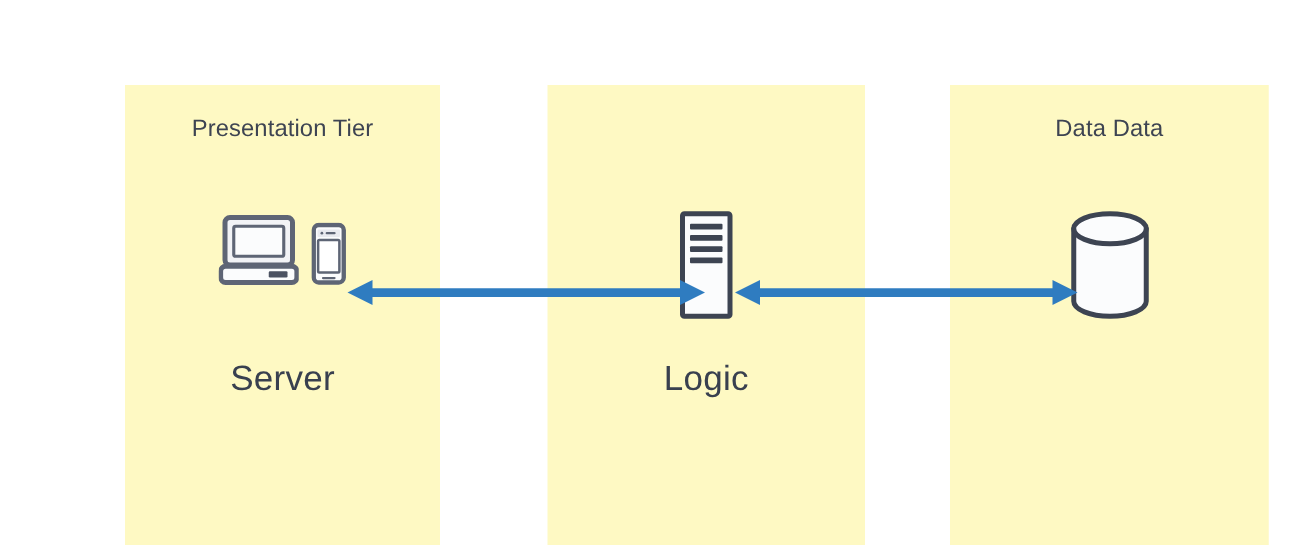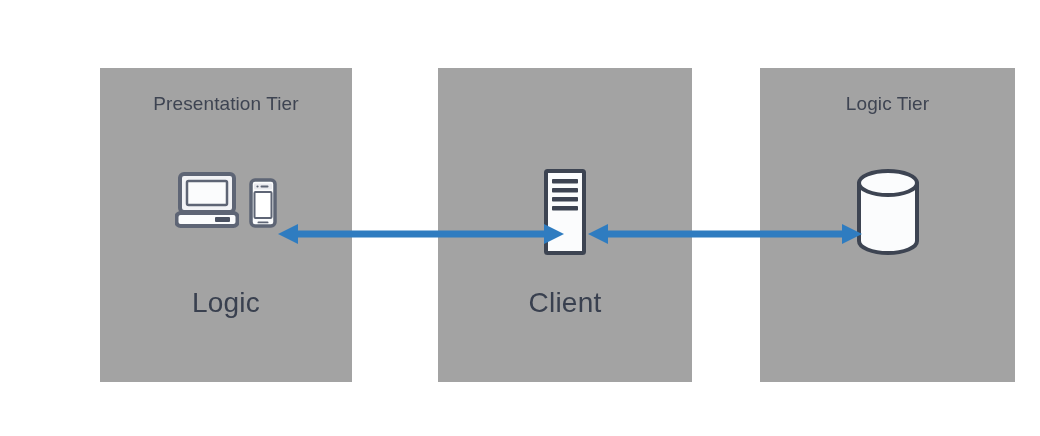--- a/index.html
+++ b/index.html
@@ -15,22 +15,22 @@
   }
   #canvas {
     position: relative;
     width: 1040px;
     height: 436px;
     background: #ffffff;
   }
   .tier-panel {
     position: absolute;
     top: 68px;
-    height: 314px;
-    background: #a3a3a3;
+    height: 368px;
+    background: #fef9c3;
     box-sizing: border-box;
   }
   #panel-presentation { left: 100px; width: 252px; }
   #panel-logic       { left: 438px; width: 254px; }
   #panel-data        { left: 760px; width: 255px; }
 
   .tier-title {
     position: absolute;
     top: 24px;
     left: 0;
@@ -116,44 +116,44 @@
             <rect x="11.5" y="7.6" width="8" height="1.8" rx="0.9" fill="#5e6575"></rect>
 
             <rect x="5.5" y="14" width="17" height="26" rx="1" ry="1" fill="#ffffff" stroke="#5e6575" stroke-width="2"></rect>
 
             <rect x="8.5" y="43.5" width="11" height="1.8" rx="0.9" fill="#5e6575"></rect>
           </svg>
         </span>
       </span>
     </div>
 
-    <div class="tier-name">Logic</div>
+    <div class="tier-name">Server</div>
   </div>
 
   <div class="tier-panel" id="panel-logic">
 
 
     <div class="icon-slot" id="icon-server">
       <span class="icon-inline">
         <svg width="44" height="88" viewBox="0 0 44 88" aria-hidden="true">
           <rect x="3" y="3" width="38" height="82" rx="1.5" ry="1.5" fill="#fbfcfd" stroke="#3d4452" stroke-width="4"></rect>
           <rect x="9" y="11" width="26" height="4.6" rx="0.8" fill="#3d4452"></rect>
           <rect x="9" y="20" width="26" height="4.6" rx="0.8" fill="#3d4452"></rect>
           <rect x="9" y="29" width="26" height="4.6" rx="0.8" fill="#3d4452"></rect>
           <rect x="9" y="38" width="26" height="4.6" rx="0.8" fill="#3d4452"></rect>
         </svg>
       </span>
     </div>
 
-    <div class="tier-name">Client</div>
+    <div class="tier-name">Logic</div>
   </div>
 
   <div class="tier-panel" id="panel-data">
 
-    <div class="tier-title">Logic Tier</div>
+    <div class="tier-title">Data Data</div>
 
     <div class="icon-slot" id="icon-database">
       <span class="icon-inline">
         <svg width="66" height="88" viewBox="0 0 66 88" aria-hidden="true">
 
           <path d="M4 15 L4 73 A29 12 0 0 0 62 73 L62 15 Z" fill="#fbfcfd" stroke="#3d4452" stroke-width="4" stroke-linejoin="round"></path>
 
           <ellipse cx="33" cy="15" rx="29" ry="12" fill="#fbfcfd" stroke="#3d4452" stroke-width="4"></ellipse>
         </svg>
       </span>

